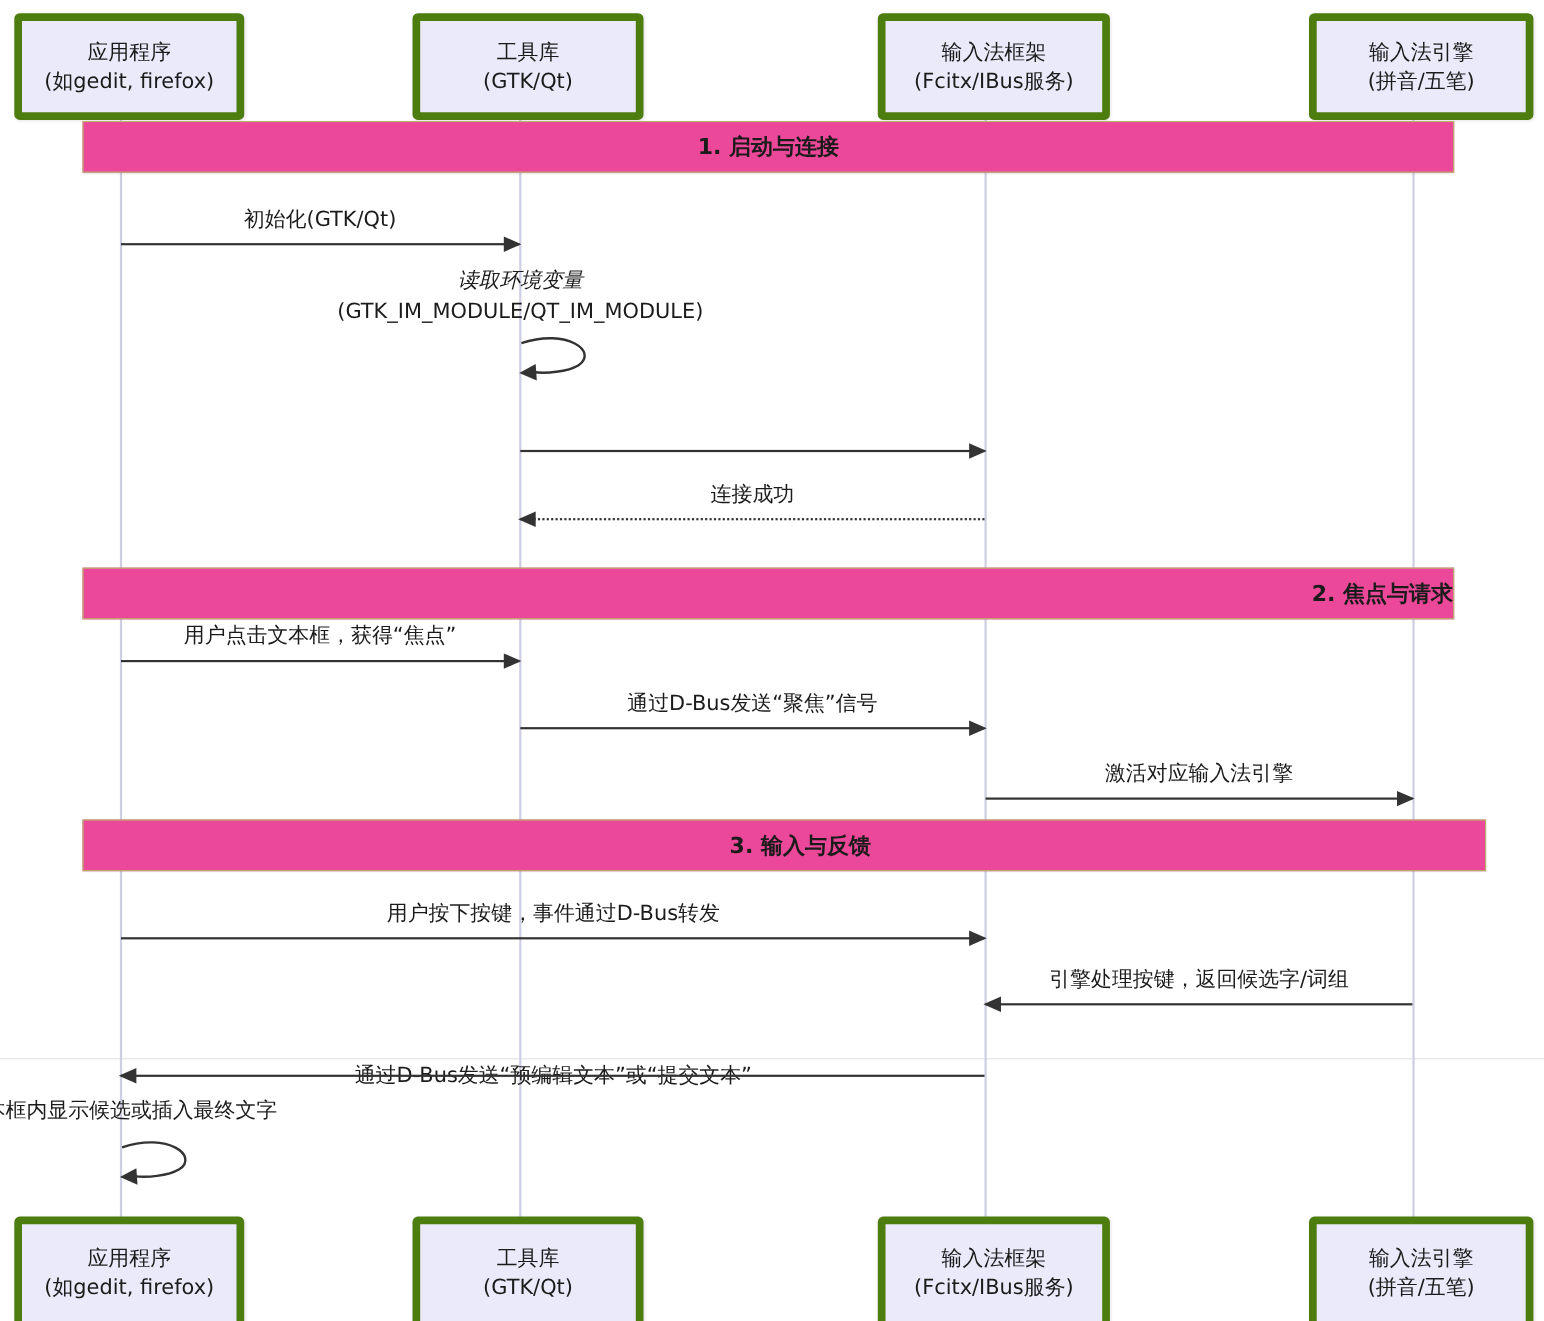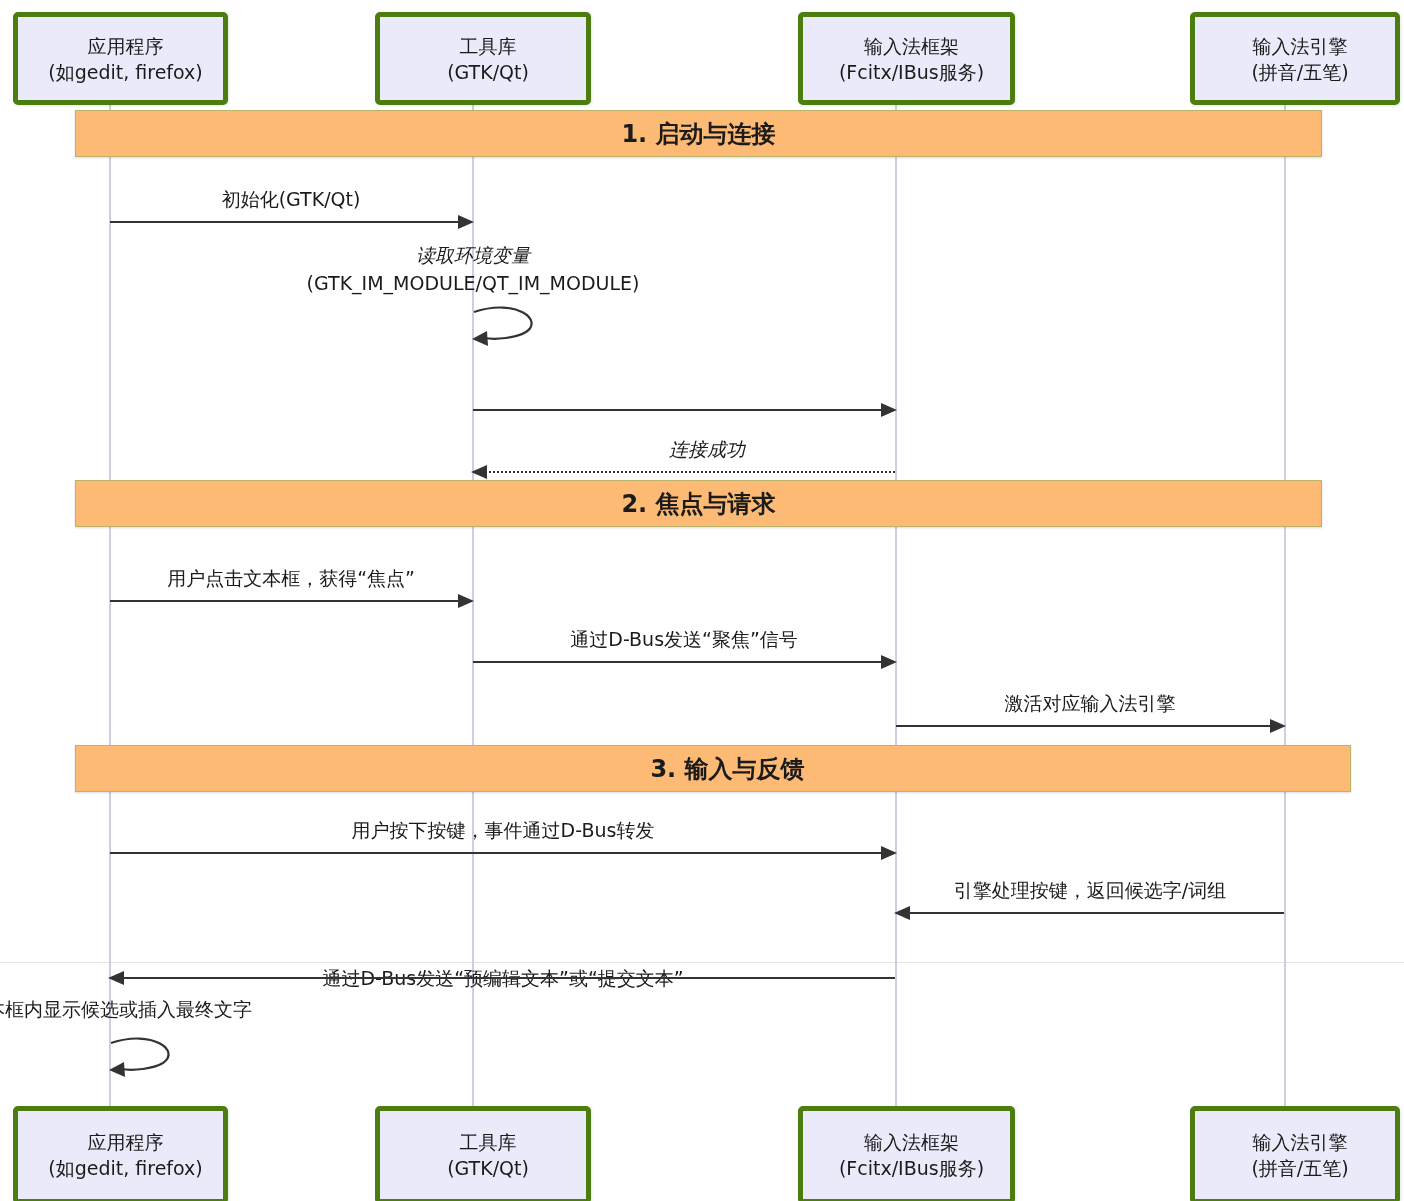--- a/index.html
+++ b/index.html
@@ -14,32 +14,32 @@
   .lifeline{
     position:absolute;width:2px;top:95px;height:1011px;
     background:#cdcde4;
   }
   .divider{
     position:absolute;left:0;top:962px;width:1404px;height:1px;
     background:#e2e2ea;
   }
   .actor{
     position:absolute;height:83px;
-    background:#eaeafa;border:5px solid #4d7c0f;border-radius:5px;
+    background:#eaeafa;border:7px solid #4d7c0f;border-radius:5px;
     box-shadow:1px 1px 3px rgba(0,0,0,0.10);
     display:flex;flex-direction:column;align-items:center;justify-content:center;
-    font-size:19px;line-height:26px;text-align:center;padding-left:10px;
+    font-size:19px;line-height:26px;text-align:center;
   }
   .actor.bottom{height:88px;}
   .band{
     position:absolute;left:75px;width:1245px;height:45px;
-    background:#fdba74;border:1px solid #b9b46a;
+    background:#ec4899;border:1px solid #b9b46a;
     box-shadow:0 1px 2px rgba(0,0,0,0.15);
     display:flex;align-items:center;justify-content:center;
-    font-size:24px;font-weight:bold;
+    font-size:20px;font-weight:bold;
   }
   .msg-label{
     position:absolute;transform:translateX(-50%);
     font-size:19px;line-height:26px;white-space:nowrap;text-align:center;
   }
   .msg-label.noshift{transform:none;}
   .arrow{
     position:absolute;height:0;border-top:2px solid #333333;
   }
   .arrow.dotted{border-top-style:dotted;}
@@ -80,21 +80,21 @@
     <span>(Fcitx/IBus服务)</span>
   </div>
   <div class="actor" style="left:1190px;top:12px;width:190px;">
     <span>输入法引擎</span>
     <span>(拼音/五笔)</span>
   </div>
 
   <div class="band" style="top:110px;">
     <span>1. 启动与连接</span>
   </div>
-  <div class="band" style="top:480px;">
+  <div class="band" style="top:516px;justify-content:flex-end;">
     <span>2. 焦点与请求</span>
   </div>
   <div class="band" style="top:745px;padding-left:29px;">
     <span>3. 输入与反馈</span>
   </div>
 
   <div class="msg-label" style="left:291px;top:186px;">初始化(GTK/Qt)</div>
   <div class="arrow" style="left:110px;top:221px;width:362px;">
     <span class="head-right"></span>
   </div>
@@ -103,21 +103,21 @@
   <div class="msg-label" style="left:473px;top:270px;">(GTK_IM_MODULE/QT_IM_MODULE)</div>
   <svg class="self-loop" style="left:470px;top:303px;" width="76" height="46" viewBox="0 0 76 46">
     <path d="M 4 9 C 46 -5, 74 17, 56 29 C 46 35, 26 37, 14 35" fill="none" stroke="#333333" stroke-width="2.2"></path>
     <polygon points="17,28 2,36 18,43" fill="#333333"></polygon>
   </svg>
 
   <div class="arrow" style="left:473px;top:409px;width:422px;">
     <span class="head-right"></span>
   </div>
 
-  <div class="msg-label" style="left:707px;top:436px;font-style:italic;">连接成功</div>
+  <div class="msg-label" style="left:684px;top:436px;">连接成功</div>
   <div class="arrow dotted" style="left:473px;top:471px;width:422px;">
     <span class="head-left"></span>
   </div>
 
   <div class="msg-label" style="left:291px;top:565px;">用户点击文本框，获得“焦点”</div>
   <div class="arrow" style="left:110px;top:600px;width:362px;">
     <span class="head-right"></span>
   </div>
 
   <div class="msg-label" style="left:684px;top:626px;">通过D-Bus发送“聚焦”信号</div>

